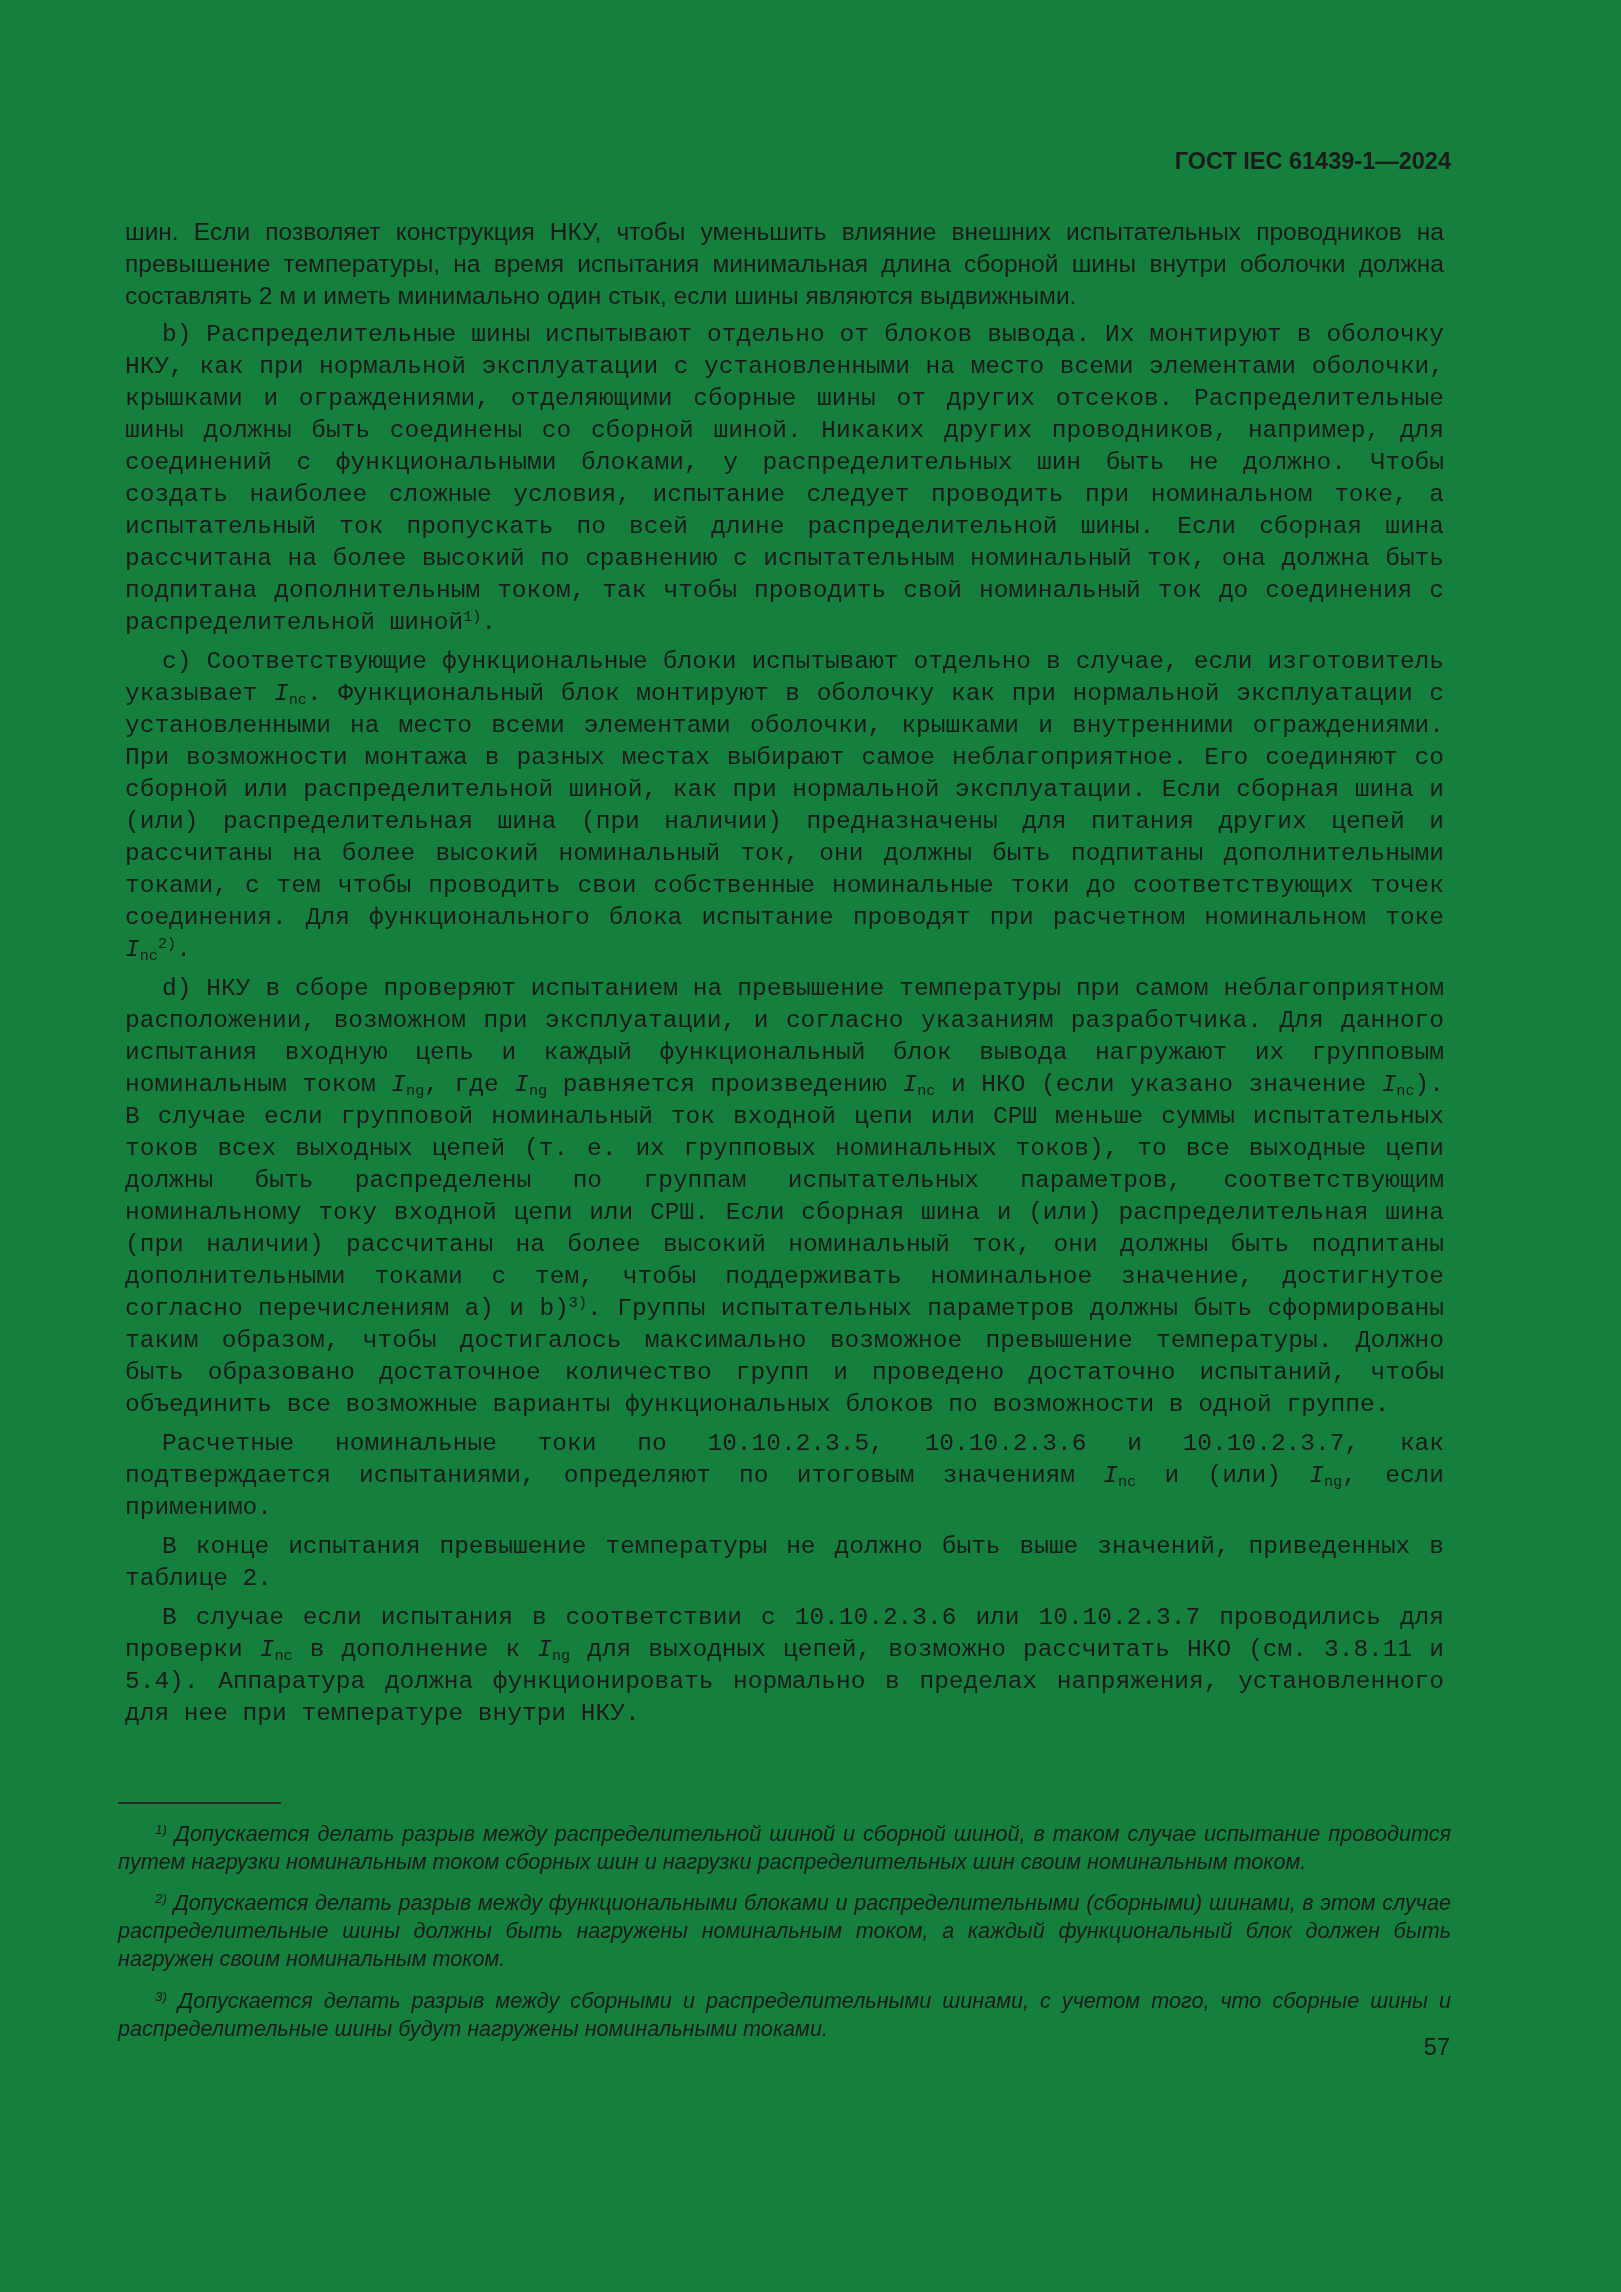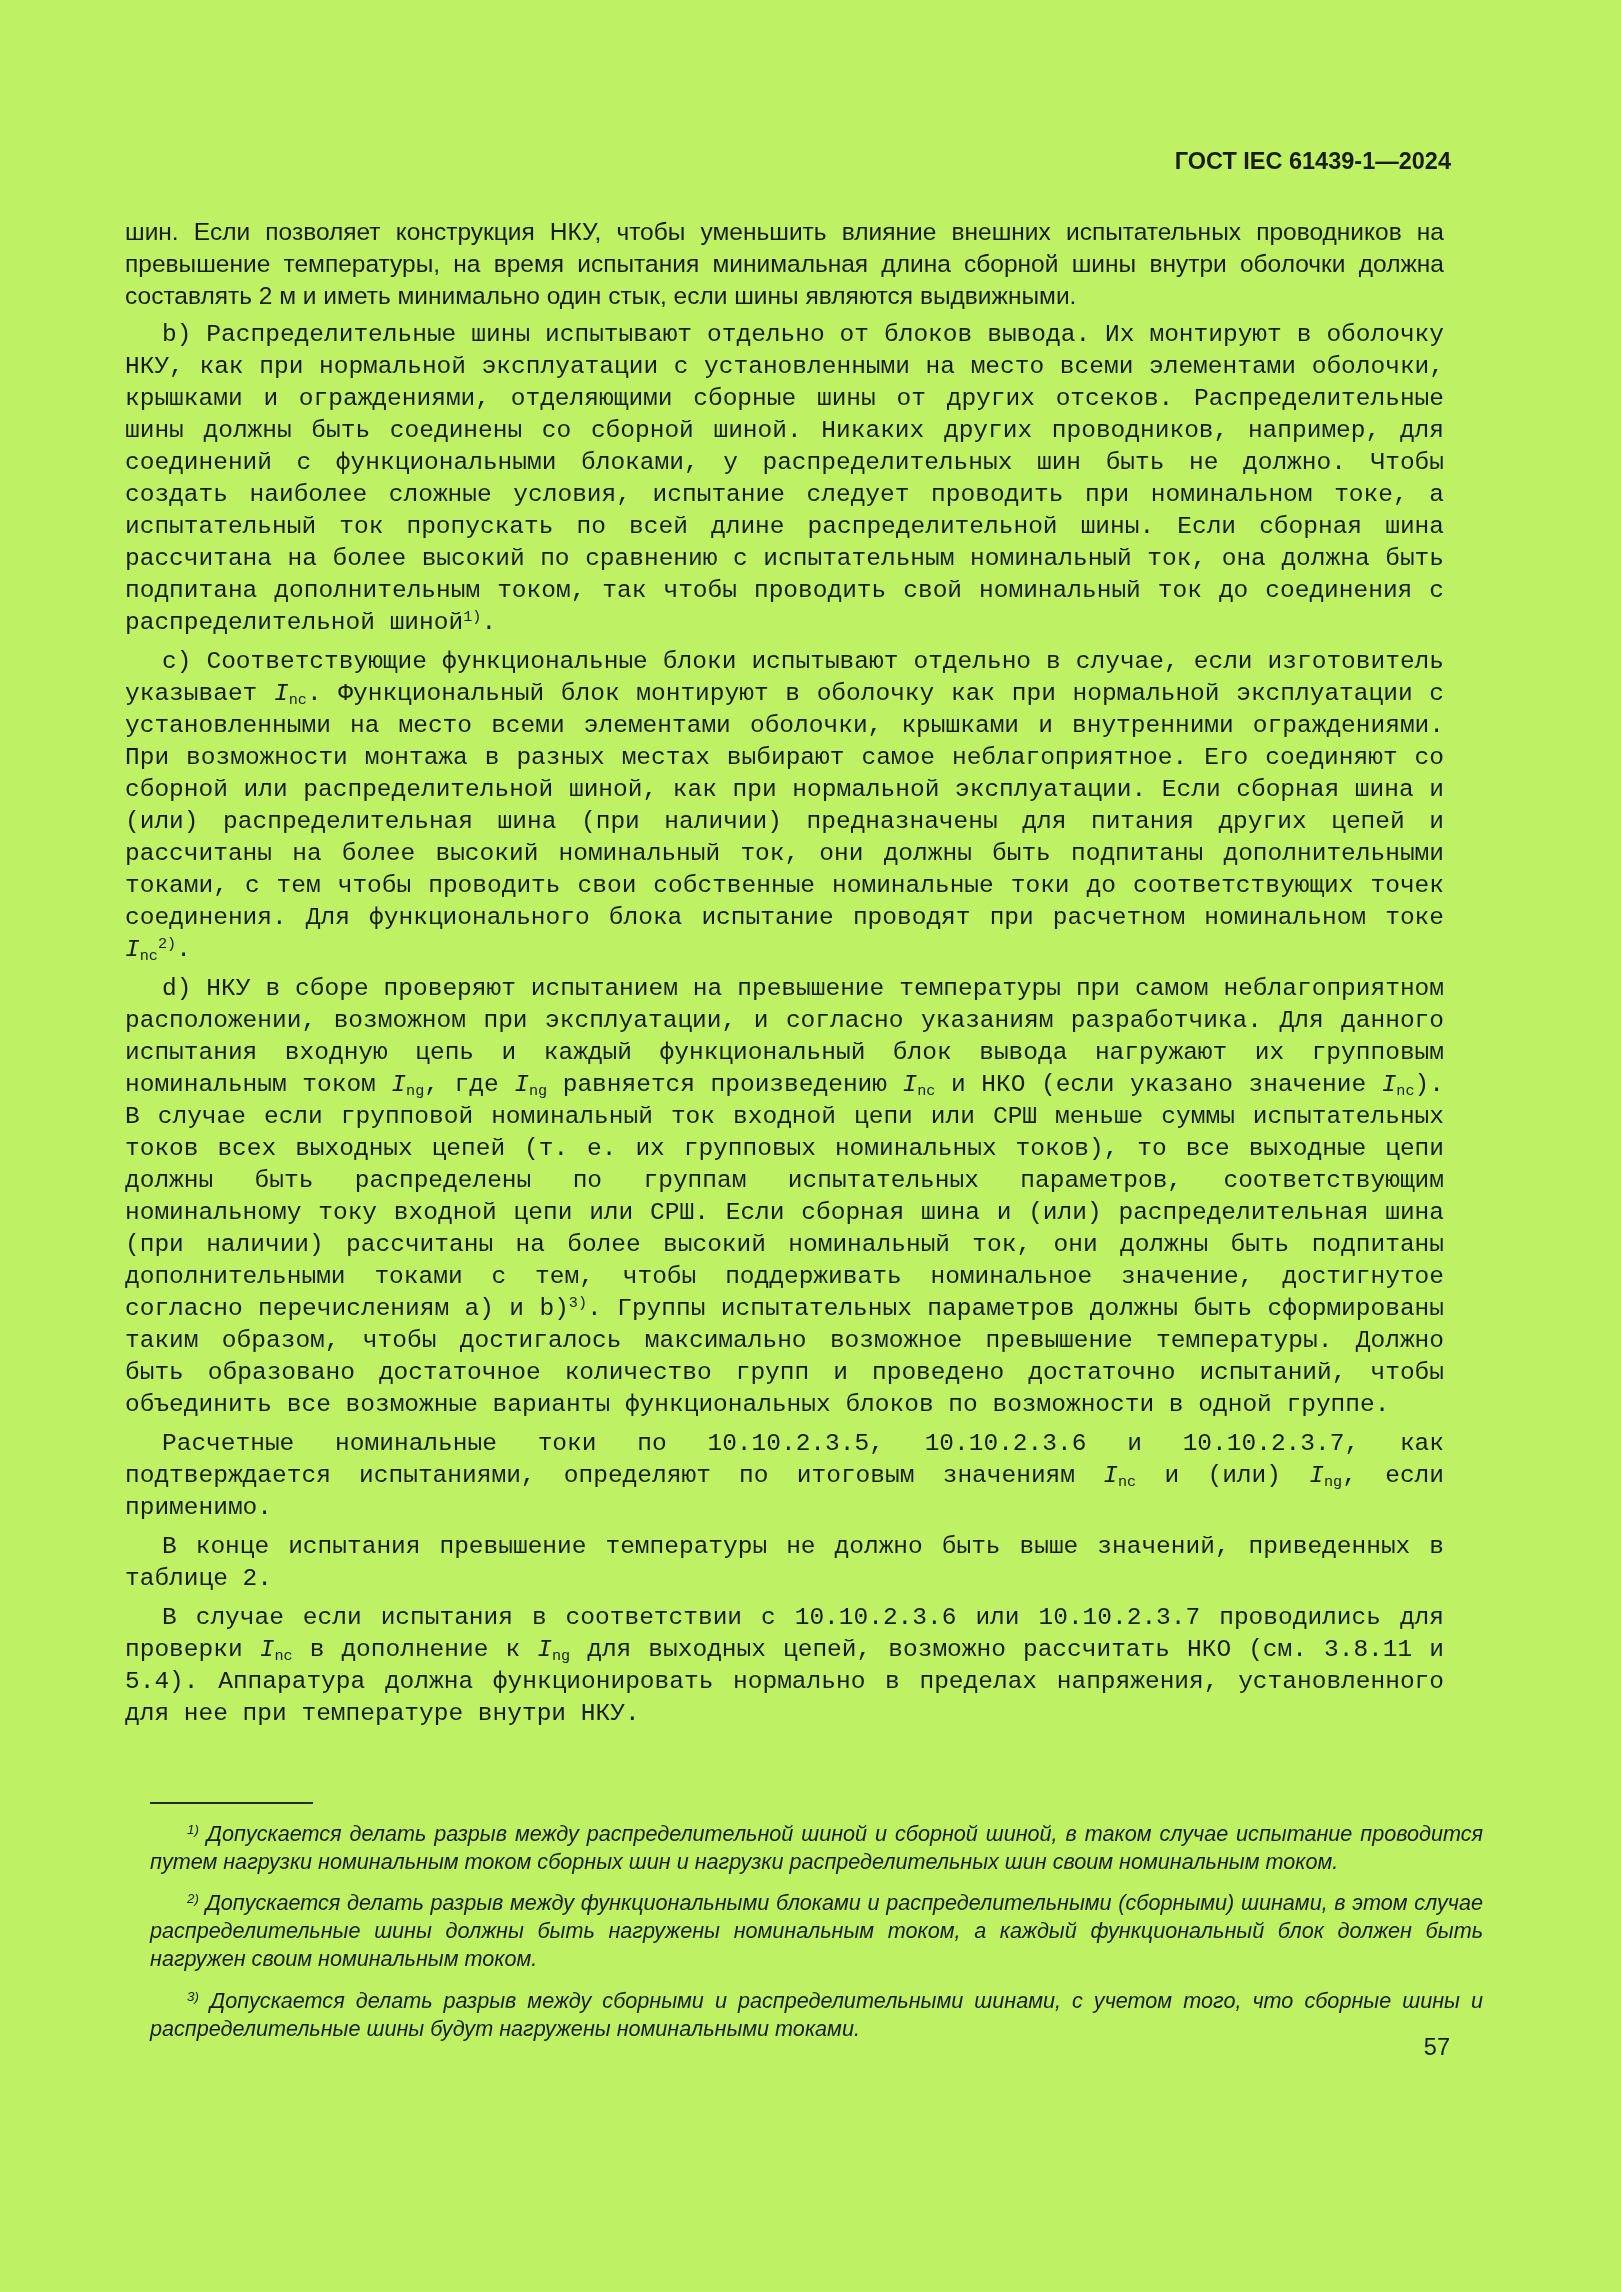--- a/index.html
+++ b/index.html
@@ -4,21 +4,21 @@
 <style>
   html, body {
     margin: 0;
     padding: 0;
     background: #ffffff;
   }
   .page {
     position: relative;
     width: 1621px;
     height: 2293px;
-    background: #bef264;
+    background: #15803d;
     font-family: "Liberation Sans", "DejaVu Sans", sans-serif;
     color: #1b1b1b;
     overflow: hidden;
   }
   .content {
     position: absolute;
     left: 118px;
     top: 145px;
     width: 1333px;
   }
@@ -51,21 +51,20 @@
   }
   sup.fnref, sup.fnmark {
     font-size: 62%;
     vertical-align: 0.5em;
   }
   .footnotes {
     position: absolute;
     left: 118px;
     top: 1802px;
     width: 1333px;
-    margin-left: 32px;
   }
   .fn-rule {
     width: 163px;
     height: 2px;
     background: #2a2a2a;
     margin-bottom: 15.7px;
   }
   .footnote {
     font-size: 21.6px;
     line-height: 28px;

